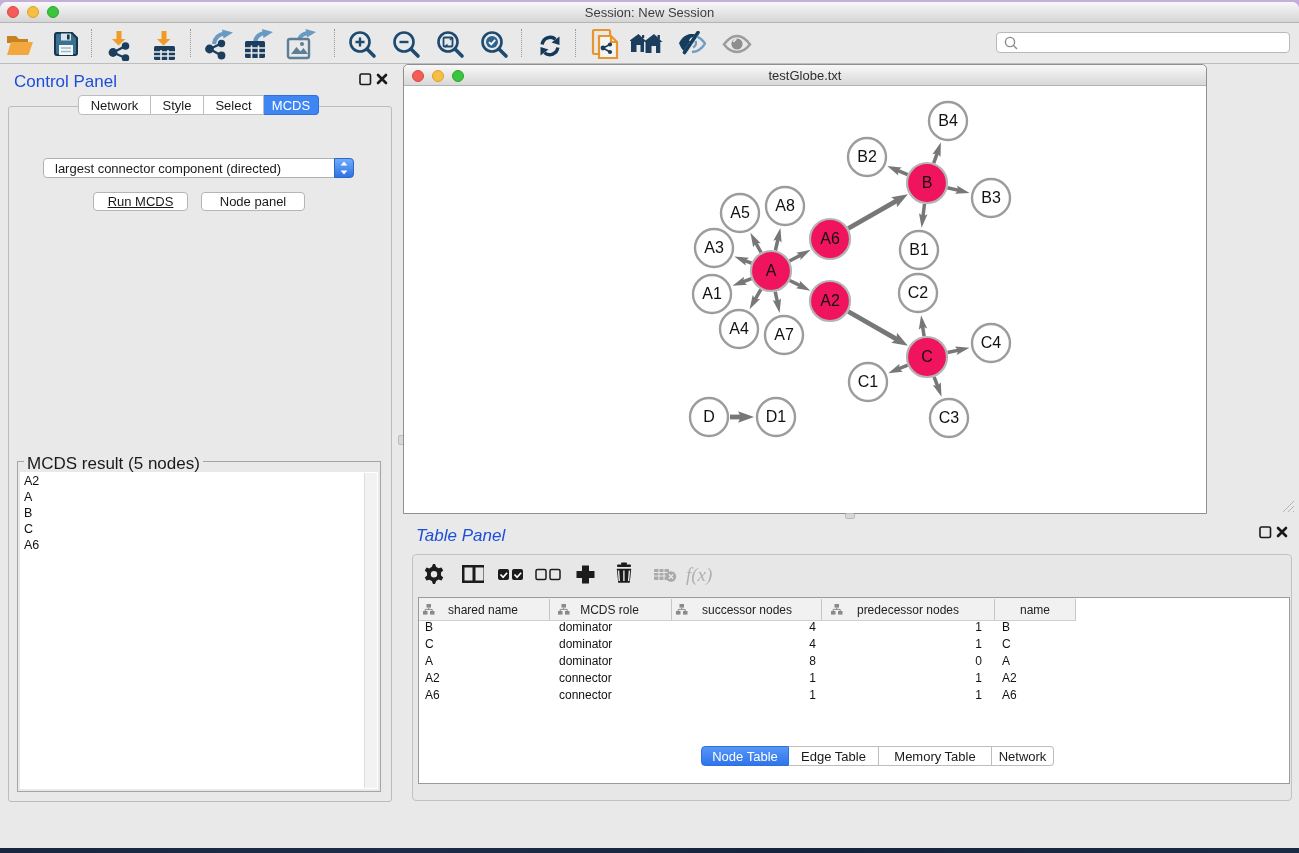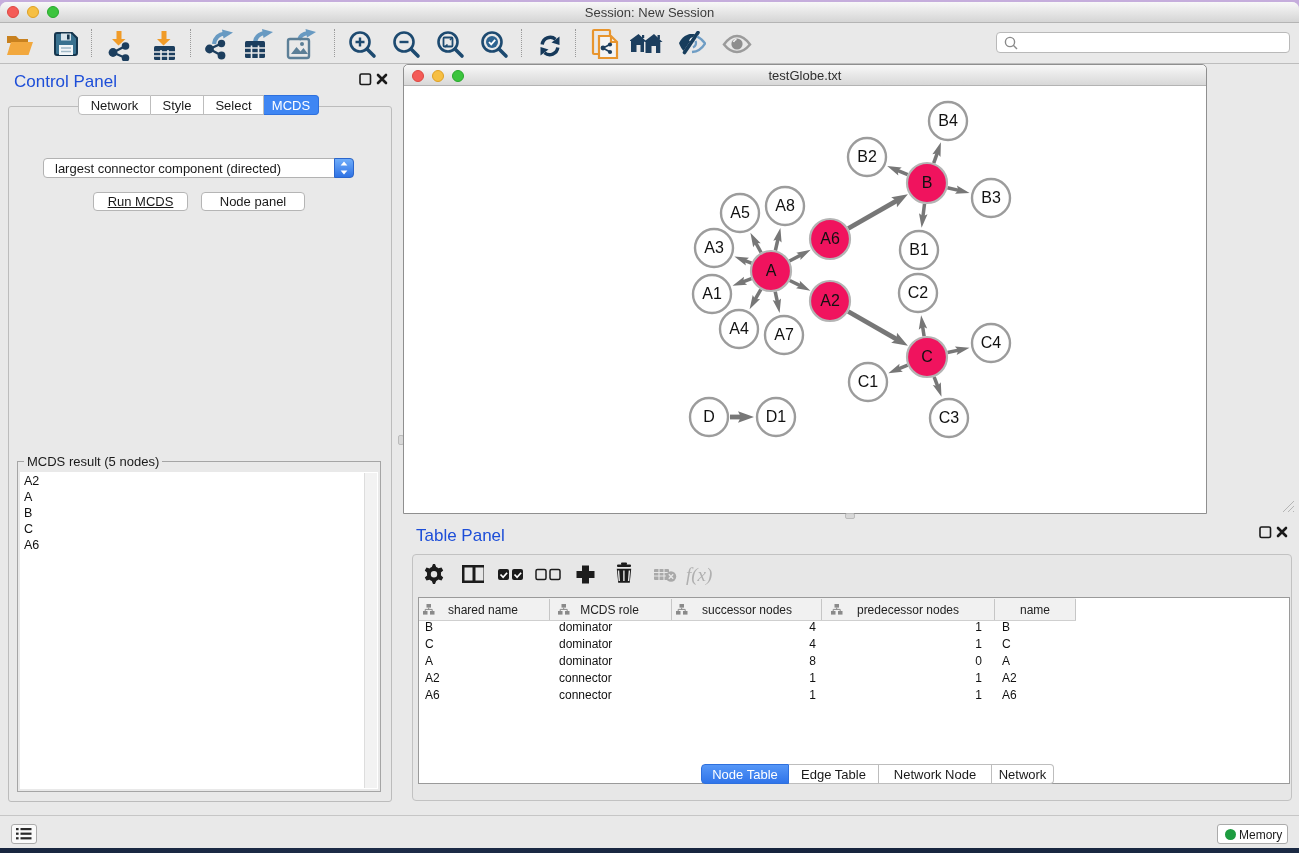--- a/index.html
+++ b/index.html
@@ -166,21 +166,21 @@
  <div style="position:absolute;right:-1px;top:-1px;width:20px;height:20px;background:linear-gradient(#6fadfa,#2f72e4);border:1px solid #2b66cc;border-radius:0 4px 4px 0;">
   <svg width="18" height="18" viewBox="0 0 18 18" style="position:absolute;left:0;top:0">
    <path d="M9 2.5 L12.4 6.5 H5.6 z" fill="#fff"></path>
           <path d="M9 15.5 L12.4 11.5 H5.6 z" fill="#fff"></path>
   </svg>
  </div>
 </div>
 <div style="position:absolute;left:93px;top:190px;width:95px;height:19px;background:#fff;border:1px solid #b5b5b5;border-radius:4px;text-align:center;line-height:18px;font-size:13px;color:#1a1a1a;text-decoration:underline;">Run MCDS</div>
 <div style="position:absolute;left:201px;top:190px;width:104px;height:19px;background:#fff;border:1px solid #b5b5b5;border-radius:4px;text-align:center;line-height:18px;font-size:13px;color:#1a1a1a;">Node panel</div>
 <div style="position:absolute;left:17px;top:459px;width:364px;height:331px;border:1px solid #a5a5a5;"></div>
-<div style="position:absolute;left:24px;top:452px;background:#e9e9e9;padding:0 3px;font-size:13px;color:#1a1a1a;">MCDS result (5 nodes)</div>
+<div style="position:absolute;left:24px;top:452px;background:#e9e9e9;padding:0 3px;font-size:17px;color:#1a1a1a;">MCDS result (5 nodes)</div>
 <div style="position:absolute;left:20px;top:470px;width:358px;height:317px;background:#fff;">
  <div style="position:absolute;left:4px;top:0.5px;font-size:12.5px;color:#111;line-height:16.2px;">A2<br>A<br>B<br>C<br>A6</div>
  <div style="position:absolute;right:1px;top:1px;width:13px;height:315px;background:#f2f2f2;border-left:1px solid #ddd;"></div>
 </div>
 <div style="position:absolute;left:398px;top:433px;width:6px;height:10px;background:#d8d8d8;border:1px solid #bbb;border-radius:2px;"></div>
 <div style="position:absolute;left:403px;top:62px;width:804px;height:450px;background:#fff;border:1px solid #8f8f8f;border-radius:5px 5px 0 0;">
  <div style="position:absolute;left:0;top:0;width:100%;height:21px;background:linear-gradient(#f8f8f8,#d8d8d8);border-bottom:1px solid #b3b3b3;border-radius:5px 5px 0 0;">
   <div class="tl r" style="left:8px;top:5px"></div>
         <div class="tl y" style="left:28px;top:5px"></div>
         <div class="tl g" style="left:48px;top:5px"></div>
@@ -268,21 +268,21 @@
           <text x="545" y="337" text-anchor="middle" font-size="16" fill="#111" font-family="Liberation Sans, sans-serif">C3</text>
           <text x="305" y="336" text-anchor="middle" font-size="16" fill="#111" font-family="Liberation Sans, sans-serif">D</text>
           <text x="372" y="336" text-anchor="middle" font-size="16" fill="#111" font-family="Liberation Sans, sans-serif">D1</text>
         </svg>
   <svg width="16" height="16" viewBox="0 0 16 16" style="position:absolute;right:1px;bottom:1px">
    <path d="M15 4 L4 15 M15 9 L9 15 M15 14 L14 15" stroke="#b5b5b5" stroke-width="1"></path>
   </svg>
  </div>
 </div>
 <div style="position:absolute;left:845px;top:511px;width:10px;height:6px;background:#d8d8d8;border:1px solid #bbb;border-radius:2px;"></div>
-<div style="position:absolute;left:416px;top:524px;" class="panel-title">Table Panel</div>
+<div style="position:absolute;left:416px;top:524px;font-style:italic;" class="panel-title">Table Panel</div>
 <svg style="position:absolute;left:1259px;top:524px" width="30" height="13" viewBox="0 0 30 13">
  <rect x="1" y="1" width="10.5" height="10.5" rx="1.5" fill="none" stroke="#1a1a1a" stroke-width="1.6"></rect>
  <path d="M19 2 l8 8 M27 2 l-8 8" stroke="#1a1a1a" stroke-width="2.6" stroke-linecap="round"></path>
 </svg>
 <div style="position:absolute;left:412px;top:552px;width:880px;height:247px;background:#e7e7e7;border:1px solid #c2c2c2;border-radius:4px;"></div>
 <svg style="position:absolute;left:424px;top:560px" width="300" height="24" viewBox="0 0 300 24">
  <g fill="#1c1c1c">
   <path d="M11 2 l1.2 3 a7 7 0 0 1 2.2 1.3 l3.1-0.9 1.7 3 -2.3 2.2 a7 7 0 0 1 0 2.7 l2.3 2.2 -1.7 3 -3.1-0.9 a7 7 0 0 1 -2.2 1.3 L11 22 H9 l-1.2-3 a7 7 0 0 1 -2.2-1.3 l-3.1 0.9 -1.7-3 2.3-2.2 a7 7 0 0 1 0-2.7 L0.8 8.5 l1.7-3 3.1 0.9 A7 7 0 0 1 7.8 5 L9 2 z M10 9 a3.2 3.2 0 1 0 0 6.4 3.2 3.2 0 0 0 0-6.4 z"></path>
   <path d="M38 3 h22 v18 h-22 z M40.5 5.5 v13 h8 v-13 z m11 0 v13 h8 v-13 z" fill-rule="evenodd"></path>
   <rect x="74" y="7" width="11" height="11" rx="2"></rect>
@@ -342,37 +342,19 @@
   <text x="328" y="15.5">successor nodes</text>
         <text x="489" y="15.5">predecessor nodes</text>
   <text x="616" y="15.5">name</text>
  </g>
 </svg>
 <div style="position:absolute;left:425px;top:617px;font-size:12px;color:#111;line-height:17px;">B<br>C<br>A<br>A2<br>A6</div>
 <div style="position:absolute;left:559px;top:617px;font-size:12px;color:#111;line-height:17px;">dominator<br>dominator<br>dominator<br>connector<br>connector</div>
 <div style="position:absolute;left:716px;top:617px;width:100px;text-align:right;font-size:12px;color:#111;line-height:17px;">4<br>4<br>8<br>1<br>1</div>
 <div style="position:absolute;left:882px;top:617px;width:100px;text-align:right;font-size:12px;color:#111;line-height:17px;">1<br>1<br>0<br>1<br>1</div>
 <div style="position:absolute;left:1002px;top:617px;font-size:12px;color:#111;line-height:17px;">B<br>C<br>A<br>A2<br>A6</div>
-<div style="position:absolute;left:675px;top:762px;height:20px;display:flex;font-size:13px;padding-left:26px;">
+<div style="position:absolute;left:675px;top:744px;height:20px;display:flex;font-size:13px;padding-left:26px;">
  <div style="width:88px;background:linear-gradient(#5697f7,#2f74ea);border:1px solid #2e70dd;border-radius:4px 0 0 4px;text-align:center;line-height:19px;color:#fff;">Node Table</div>
  <div style="width:90px;background:#fff;border:1px solid #bdbdbd;border-left:none;text-align:center;line-height:19px;color:#1a1a1a;">Edge Table</div>
- <div style="width:113px;background:#fff;border:1px solid #bdbdbd;border-left:none;text-align:center;line-height:19px;color:#1a1a1a;">Network Node</div>
+ <div style="width:113px;background:#fff;border:1px solid #bdbdbd;border-left:none;text-align:center;line-height:19px;color:#1a1a1a;">Memory Table</div>
  <div style="width:62px;background:#fff;border:1px solid #bdbdbd;border-left:none;border-radius:0 4px 4px 0;text-align:center;line-height:19px;color:#1a1a1a;">Network</div>
-</div>
-<div class="statusbar">
- <div style="position:absolute;left:11px;top:8px;width:26px;height:20px;background:#fafafa;border:1px solid #ababab;border-radius:3px;">
-  <svg width="16" height="12" viewBox="0 0 16 12" style="position:absolute;left:4px;top:3px">
-   <g fill="#2a2a2a">
-            <rect x="0" y="0" width="2.6" height="2.2"></rect>
-            <rect x="4.5" y="0" width="11" height="2.2"></rect>
-   <rect x="0" y="4.6" width="2.6" height="2.2"></rect>
-            <rect x="4.5" y="4.6" width="11" height="2.2"></rect>
-   <rect x="0" y="9.2" width="2.6" height="2.2"></rect>
-            <rect x="4.5" y="9.2" width="11" height="2.2"></rect>
-          </g>
-  </svg>
- </div>
- <div style="position:absolute;left:1217px;top:8px;width:71px;height:20px;background:#fff;border:1px solid #ababab;border-radius:3px;">
-  <div style="position:absolute;left:7px;top:4px;width:11px;height:11px;border-radius:50%;background:#1d9c40;"></div>
-  <div style="position:absolute;left:21px;top:3px;font-size:12px;color:#1a1a1a;">Memory</div>
- </div>
 </div>
 </div>
 
 </body></html>

